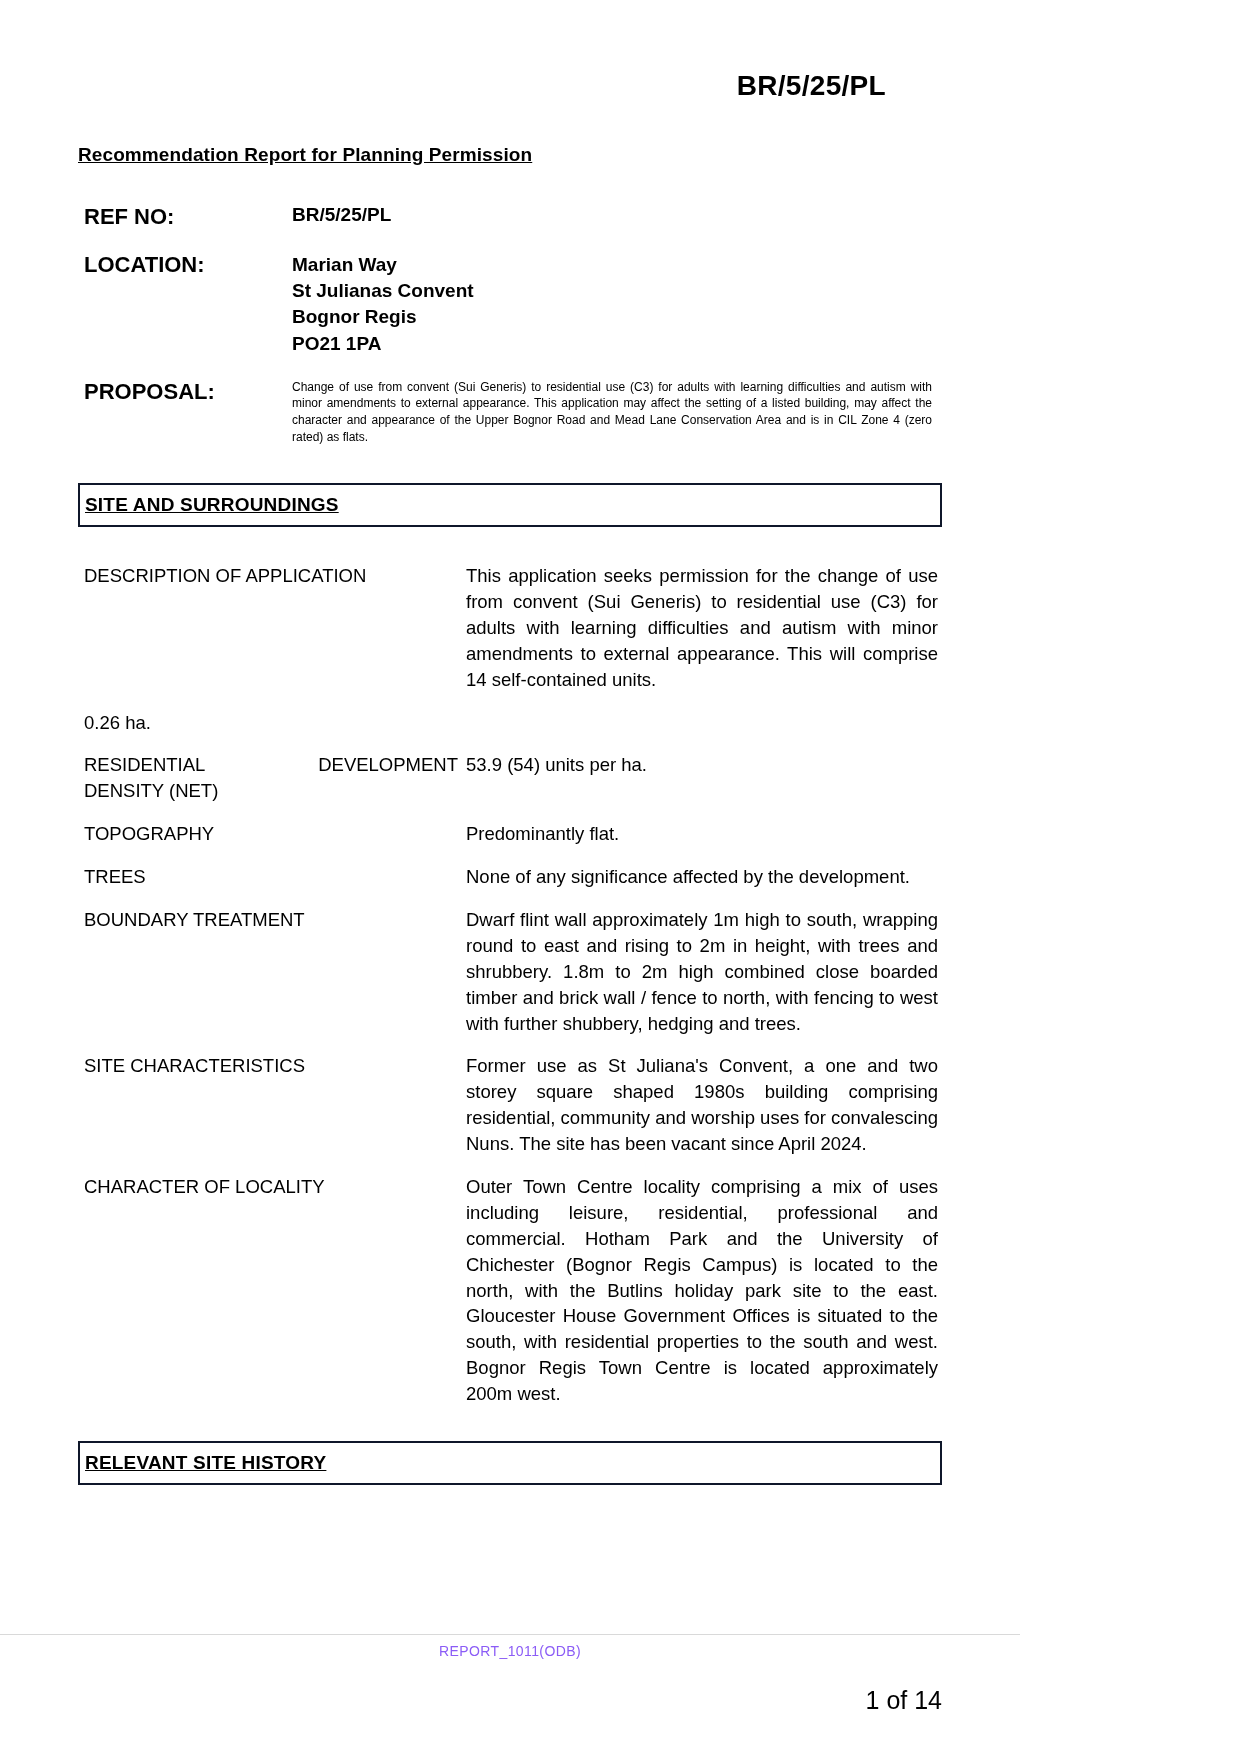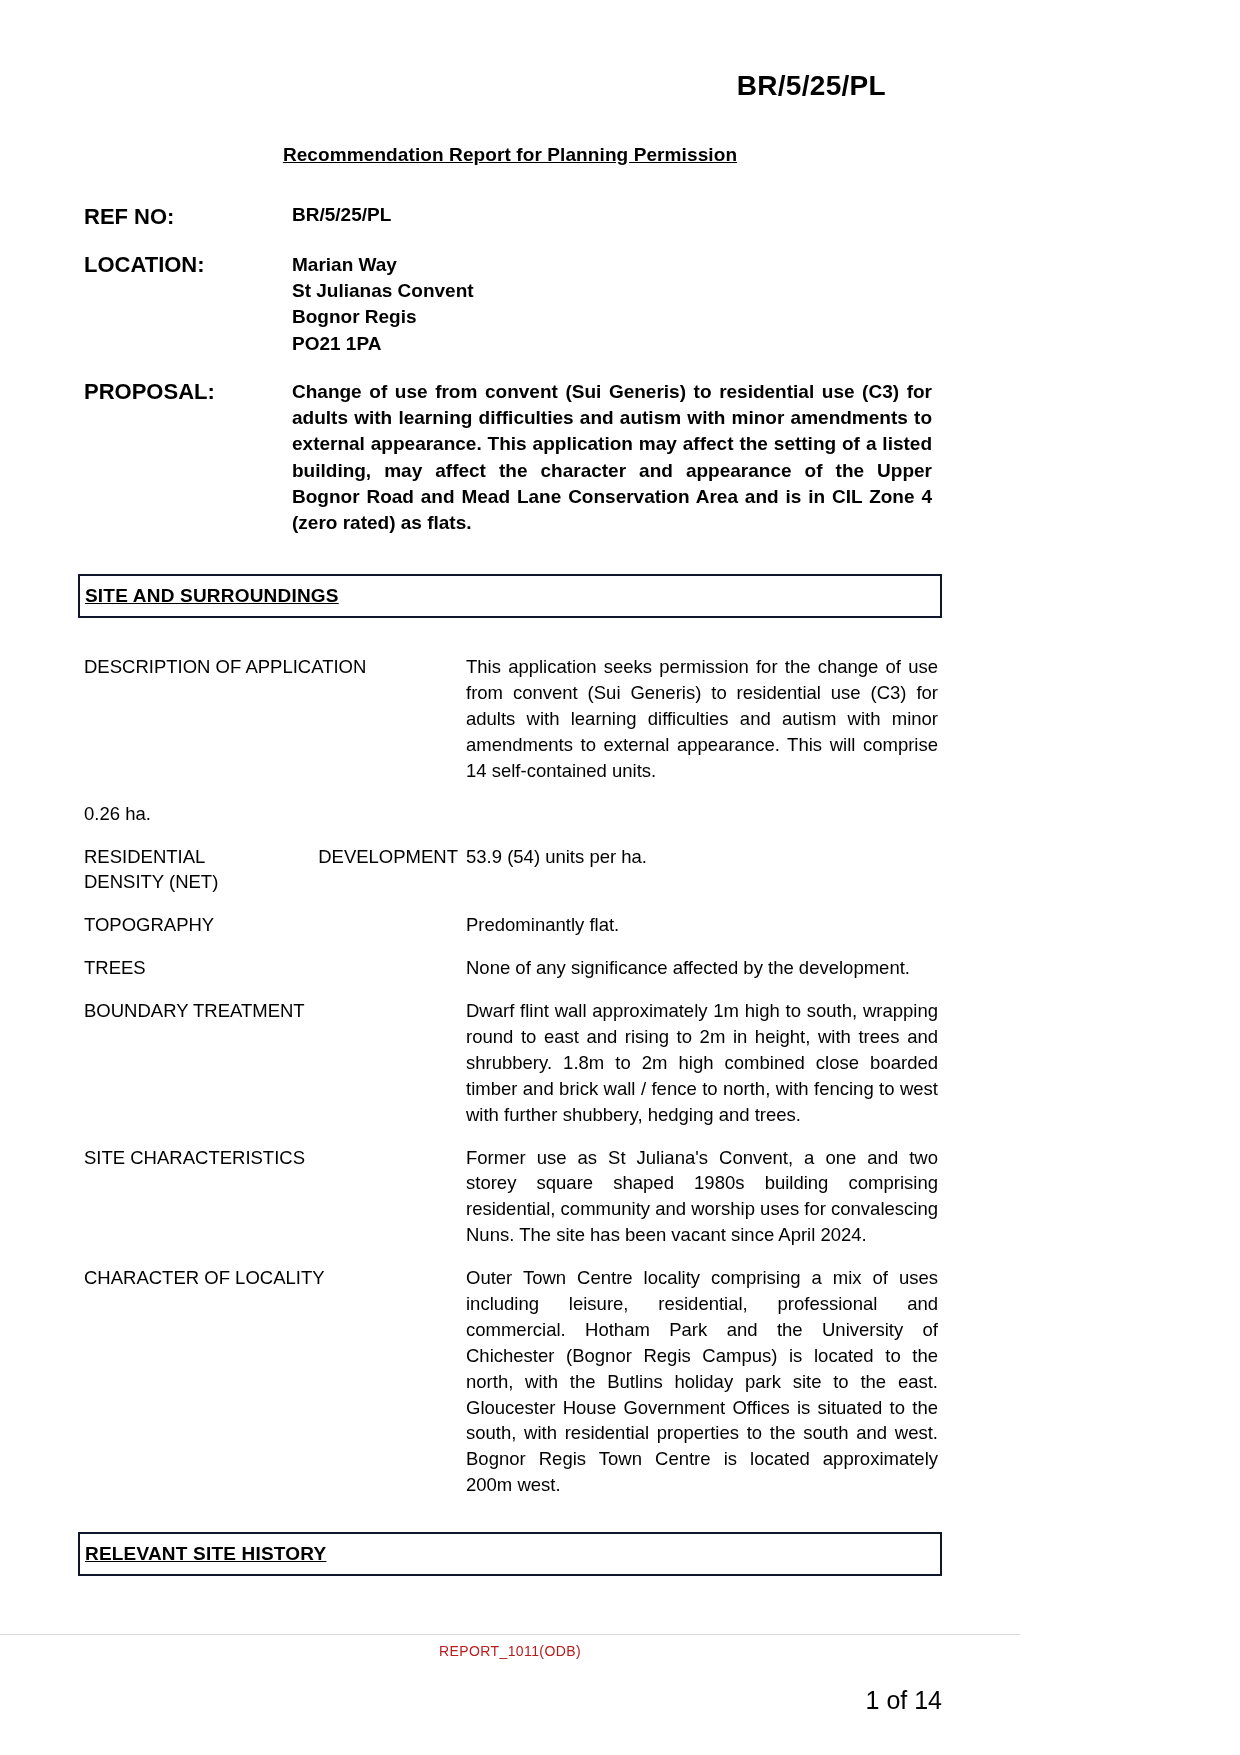--- a/index.html
+++ b/index.html
@@ -23,21 +23,20 @@
   }
   .ref-top {
     text-align: right;
     font-size: 28px;
     font-weight: bold;
     letter-spacing: 0.3px;
     margin-top: 14px;
     margin-right: 56px;
   }
   .doc-title {
-    text-align: center;
     font-size: 19px;
     font-weight: bold;
     text-decoration: underline;
     margin-top: 42px;
     margin-bottom: 10px;
     letter-spacing: 0.1px;
   }
   .meta {
     margin-top: 38px;
     margin-left: 6px;
@@ -54,22 +53,22 @@
     font-size: 22px;
     font-weight: bold;
   }
   .meta-value {
     font-size: 19px;
     font-weight: bold;
     flex: 1;
   }
   .meta-value .line { display: block; line-height: 1.38; }
   .proposal-text {
-    font-size: 19px;
-    font-weight: bold;
+    font-size: 12px;
+    font-weight: normal;
     text-align: justify;
     line-height: 1.38;
     flex: 1;
     padding-right: 10px;
   }
   .section-bar {
     border: 2px solid #0f172a;
     margin-top: 38px;
     padding: 9px 10px 9px 5px;
     font-size: 19px;
@@ -102,21 +101,21 @@
     padding-right: 4px;
   }
   .tval.noj { text-align: left; }
   .footer-code {
     position: absolute;
     left: 0;
     right: 0;
     bottom: 96px;
     text-align: center;
     font-size: 14px;
-    color: #b91c1c;
+    color: #8b5cf6;
     letter-spacing: 0.4px;
   }
   .page-num {
     position: absolute;
     right: 78px;
     bottom: 40px;
     font-size: 25px;
   }
   .footer-rule {
     position: absolute;

